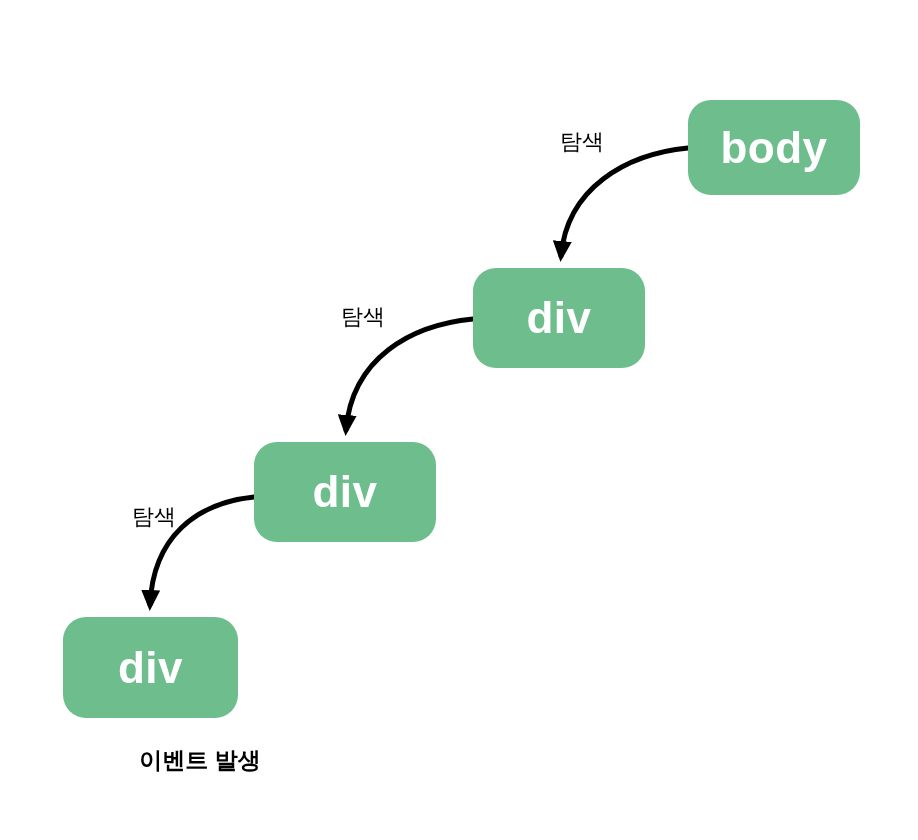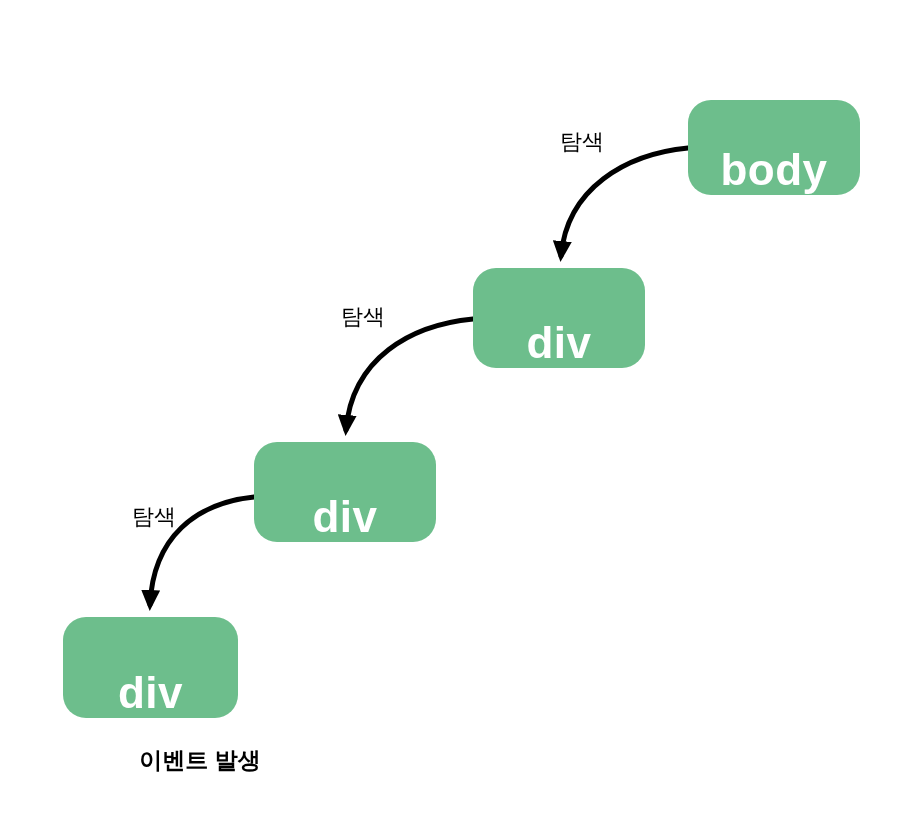--- a/index.html
+++ b/index.html
@@ -27,21 +27,21 @@
     stroke: var(--arrow-color, #000000);
     stroke-width: 5;
     stroke-linecap: round;
   }
   .arrowhead-shape {
     fill: var(--arrow-color, #000000);
   }
   .node {
     position: absolute;
     display: flex;
-    align-items: flex-end;
+    align-items: center;
     justify-content: center;
     background: var(--node-fill, #6dbe8c);
     border-radius: 23px;
     color: var(--node-text, #ffffff);
     font-size: 44px;
     font-weight: 700;
     letter-spacing: 0.5px;
   }
   .node-body { left: 688px; top: 100px; width: 172px; height: 95px; }
   .node-div1 { left: 473px; top: 268px; width: 172px; height: 100px; }

